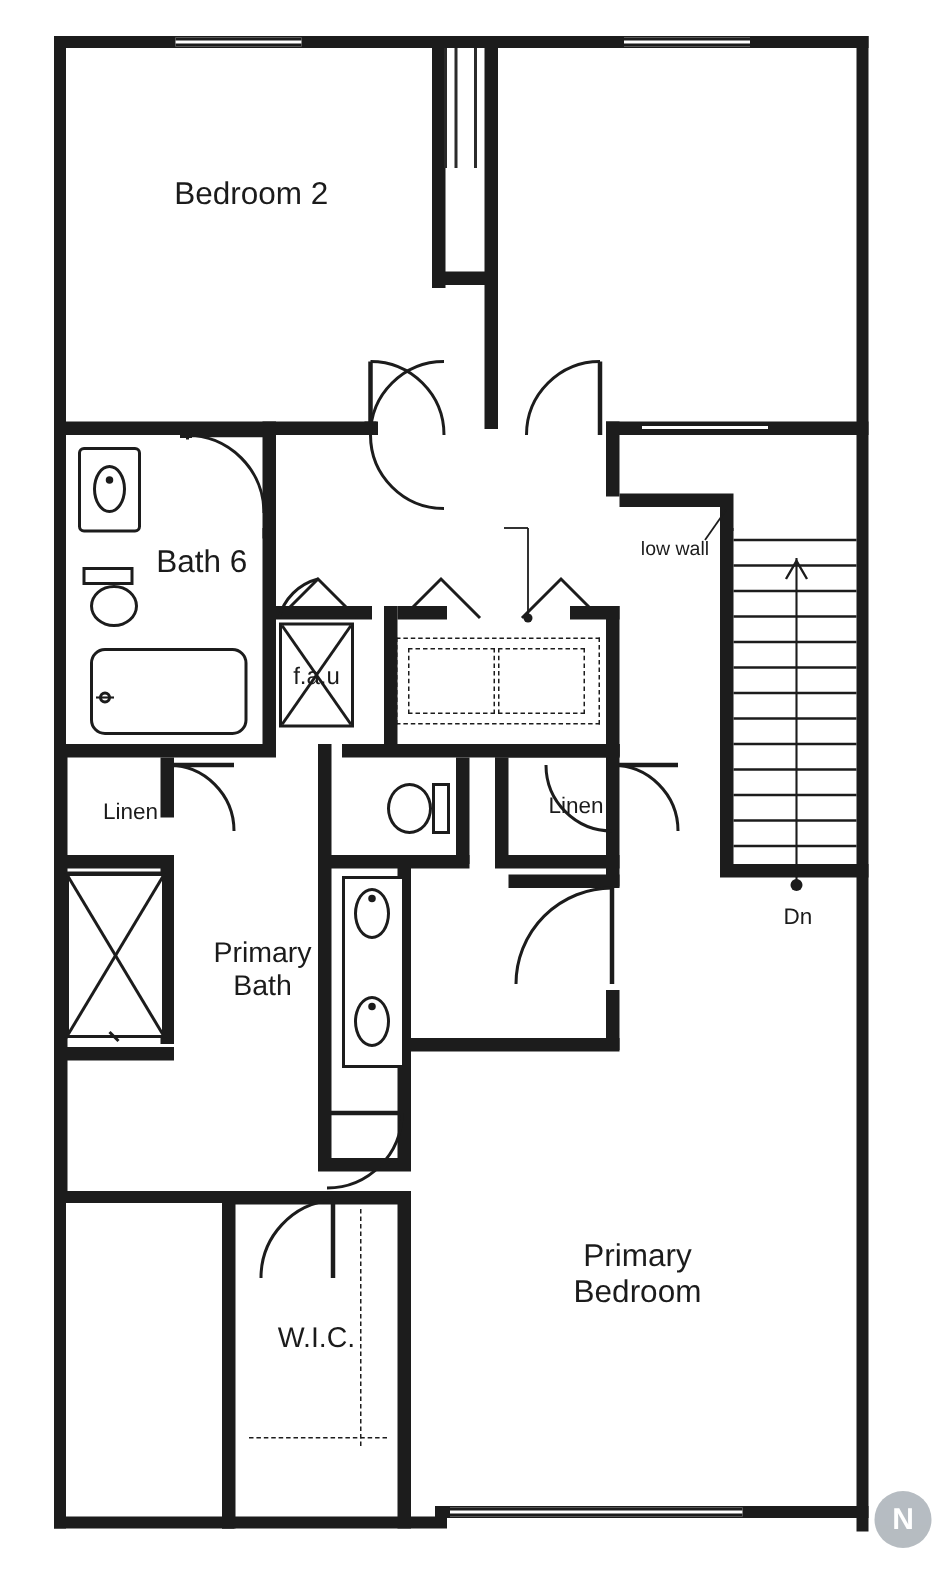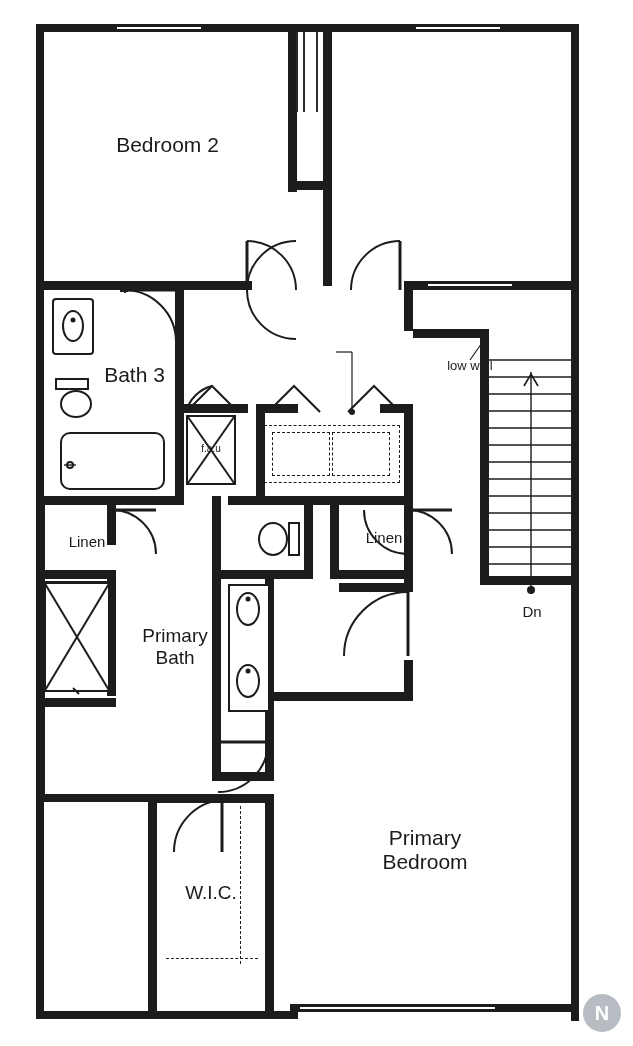--- a/index.html
+++ b/index.html
@@ -36,21 +36,21 @@
     color: #1b1b1b;
     text-align: center;
     line-height: 1.15;
     white-space: pre-line;
     pointer-events: none;
   }
   .label.big { font-size: 21px; }
   .label.mid { font-size: 19px; }
   .label.small { font-size: 15px; }
   .label.tiny { font-size: 13px; }
-  .label.xtiny { font-size: 10px; }
+  .label.xtiny { font-size: 16px; }
 
   
   .rect-outline {
     position: absolute;
     border: 2px solid #1c1c1c;
     background: #ffffff;
     box-sizing: border-box;
   }
   .rounded {
     border-radius: 10px;
@@ -293,31 +293,31 @@
       <line x1="64" y1="465" x2="76" y2="465" stroke-width="1.4"></line>
       <circle cx="70" cy="465" r="3" fill="none"></circle>
 
       <circle cx="73" cy="320" r="2.5" fill="#1c1c1c" stroke="none"></circle>
 
       <circle cx="248" cy="599" r="2.5" fill="#1c1c1c" stroke="none"></circle>
       <circle cx="248" cy="671" r="2.5" fill="#1c1c1c" stroke="none"></circle>
     </g>
   </svg>
 
-  <div class="label big" style="left:75px;top:133px;width:185px;">Bedroom 2</div>
-  <div class="label big" style="left:62px;top:363px;width:145px;">Bath 3</div>
+  <div class="label big" style="left:75px;top:118px;width:185px;">Bedroom 2</div>
+  <div class="label big" style="left:62px;top:363px;width:145px;">Bath 6</div>
   <div class="label mid" style="left:110px;top:625px;width:130px;">Primary
 Bath</div>
   <div class="label big" style="left:330px;top:826px;width:190px;">Primary
 Bedroom</div>
   <div class="label mid" style="left:152px;top:882px;width:118px;">W.I.C.</div>
   <div class="label small" style="left:52px;top:533px;width:70px;">Linen</div>
   <div class="label small" style="left:348px;top:529px;width:72px;">Linen</div>
 
   <div class="label xtiny" style="left:186px;top:443px;width:50px;">f.a.u</div>
-  <div class="label tiny" style="left:434px;top:359px;width:72px;">low wall</div>
+  <div class="label tiny" style="left:414px;top:359px;width:72px;">low wall</div>
   <div class="label small" style="left:508px;top:603px;width:48px;">Dn</div>
 
   <div class="watermark">
     <div class="wm-badge">N</div>
   </div>
 
 </div>
 
 </body></html>

